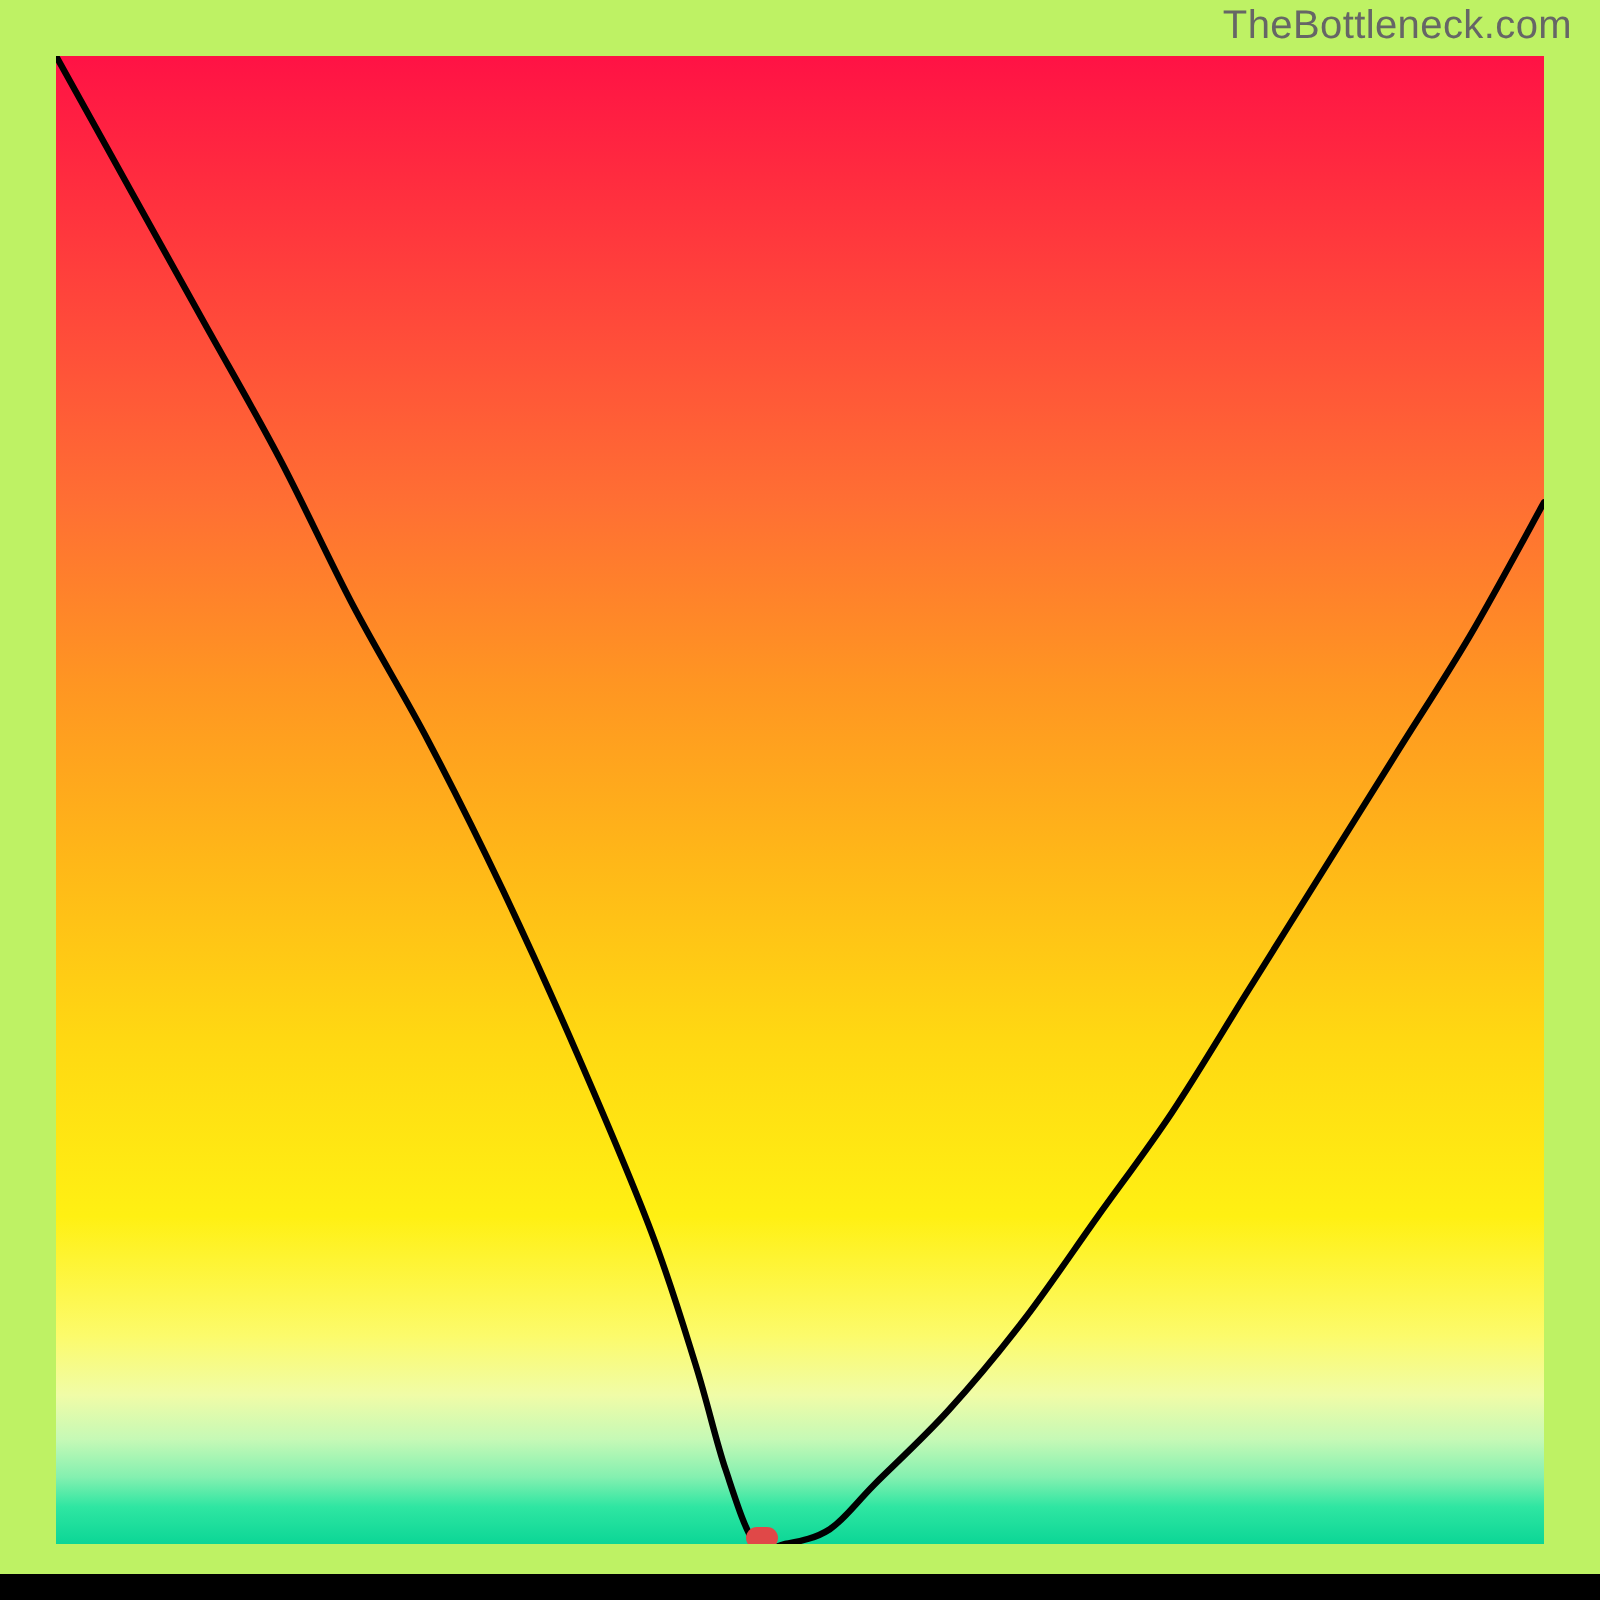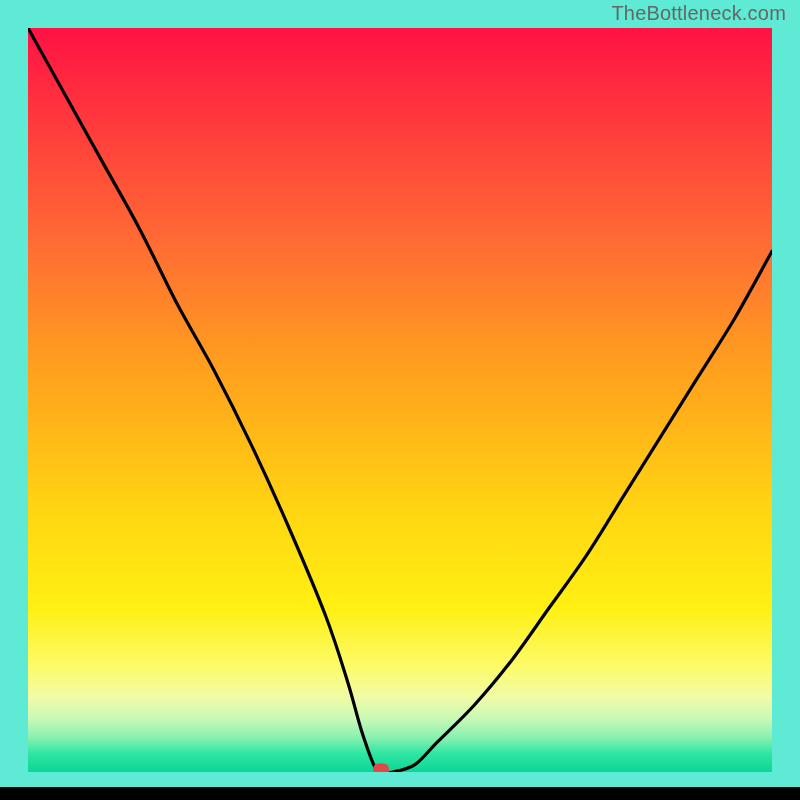--- a/index.html
+++ b/index.html
@@ -8,21 +8,21 @@
     width: 800px;
     height: 800px;
     background: #000;
     font-family: Arial, Helvetica, sans-serif;
     overflow: hidden;
   }
   .frame {
     position: relative;
     width: 800px;
     height: 787px;
-    background: #5eead4;
+    background: #bef264;
   }
   .watermark {
     position: absolute;
     top: 2px;
     right: 14px;
     color: #666;
     font-size: 20px;
     font-weight: 500;
     letter-spacing: 0.2px;
     z-index: 5;

